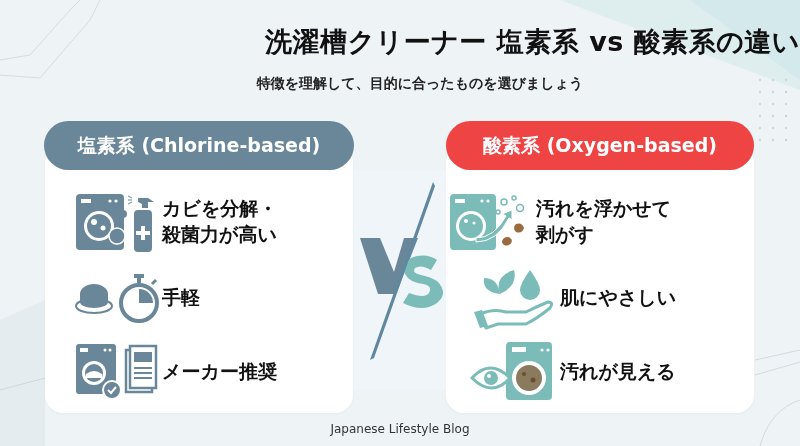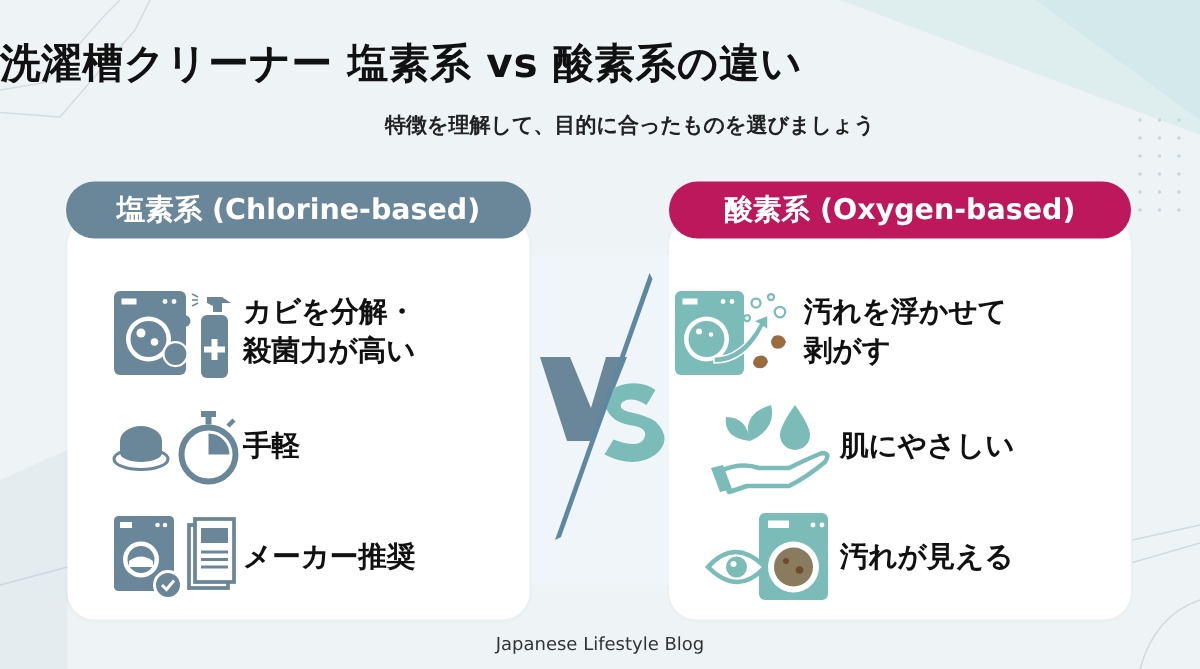--- a/index.html
+++ b/index.html
@@ -5,43 +5,43 @@
   * { box-sizing: border-box; margin: 0; padding: 0; }
   html, body { width: 800px; height: 446px; overflow: hidden; }
   body {
     font-family: "DejaVu Sans", "Liberation Sans", sans-serif;
     background: #eef3f6;
     position: relative;
   }
   .bg { position: absolute; inset: 0; z-index: 0; }
   .title {
     position: absolute; left: 0; right: 0; top: 24px;
-    text-align: left; font-size: 27px; font-weight: bold; color: #111;
+    text-align: right; font-size: 27px; font-weight: bold; color: #111;
     letter-spacing: 0.5px; z-index: 2;
   }
   .subtitle {
     position: absolute; left: 0; right: 0; top: 75px;
     text-align: center; font-size: 14px; font-weight: bold; color: #222;
     z-index: 2;
     padding-left: 40px;
   }
   .card {
     position: absolute; top: 145px; width: 308px; height: 268px;
     background: #ffffff; border-radius: 18px; z-index: 1;
     box-shadow: 0 1px 3px rgba(0,0,0,0.04);
   }
   .card.left { left: 45px; }
   .card.right { left: 446px; width: 308px; }
   .pill {
-    position: absolute; top: 121px; height: 38px; border-radius: 25px;
+    position: absolute; top: 121px; height: 49px; border-radius: 25px;
     color: #fff; font-weight: bold; font-size: 19px;
     display: flex; align-items: center; justify-content: center; z-index: 3;
   }
   .pill.left { left: 44px; width: 310px; background: #6a8799; }
-  .pill.right { left: 446px; width: 308px; background: #be185d; }
+  .pill.right { left: 446px; width: 308px; background: #ef4444; }
   .item {
     position: absolute; display: flex; align-items: center; z-index: 3;
   }
   .icon { width: 90px; height: 64px; display: flex; align-items: center; justify-content: center; }
   .item-label {
     font-size: 19px; font-weight: bold; color: #111; line-height: 1.35;
   }
   .vs { position: absolute; left: 340px; top: 170px; width: 120px; height: 220px; z-index: 2; }
   .footer {
     position: absolute; left: 0; right: 0; top: 422px;

